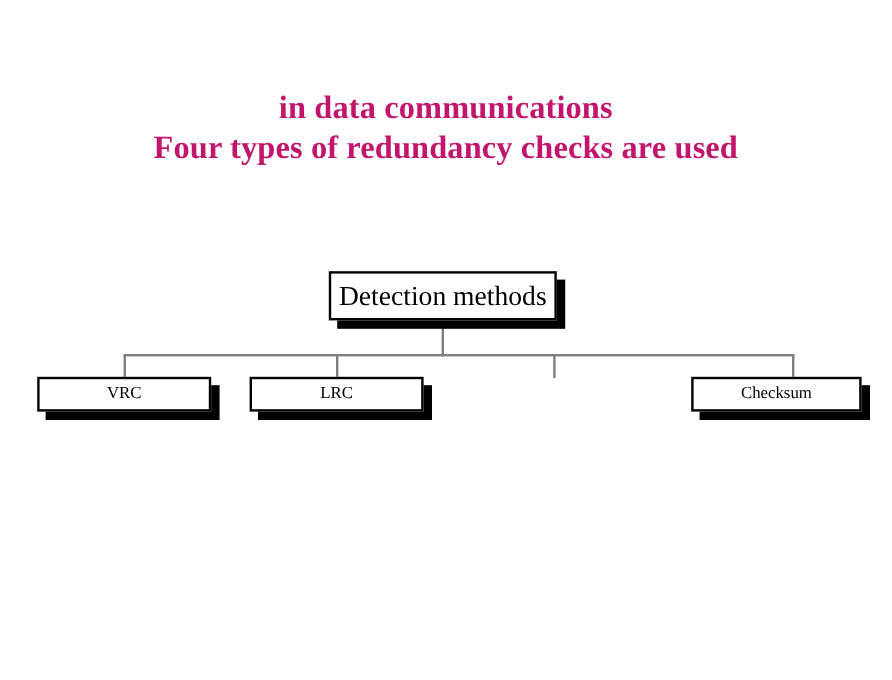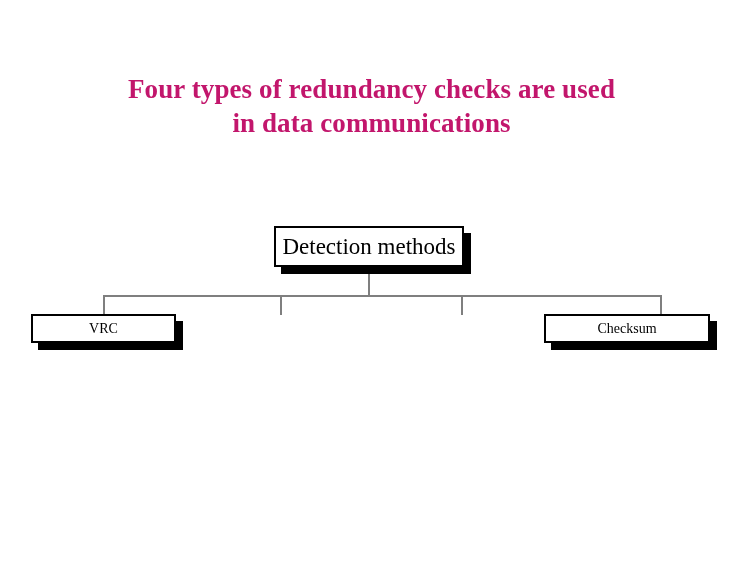--- a/index.html
+++ b/index.html
@@ -88,30 +88,30 @@
   #node-root { left: 274px; top: 226px; width: 190px; height: 41px; }
   #node-root .label { font-size: 23px; }
 
   
   .leaf { top: 314px; height: 29px; }
   .leaf .label { font-size: 14px; }
 
   #node-vrc      { left: 31px;  width: 145px; }
   #node-lrc      { left: 208px; width: 145px; }
   #node-crc      { left: 389px; width: 145px; }
-  #node-checksum { left: 544px; width: 142px; padding-left: 24px; }
+  #node-checksum { left: 576px; width: 142px; }
 </style>
 </head>
 <body>
 
 <div id="slide">
 
   <div class="title-block">
+    <span class="title-line">in data communications</span>
     <span class="title-line">Four types of redundancy checks are used</span>
-    <span class="title-line">in data communications</span>
   </div>
 
   <div class="diagram">
 
     <div class="conn v" style="left:368px; top:267px; height:30px;"></div>
 
     <div class="conn h" style="left:103px; top:295px; width:559px;"></div>
 
     <div class="conn v" style="left:103px; top:295px; height:20px;"></div>
     <div class="conn v" style="left:280px; top:295px; height:20px;"></div>
@@ -125,20 +125,26 @@
       </div>
     </div>
 
     <div class="node leaf" id="node-vrc">
       <div class="shadow"></div>
       <div class="box">
         <span class="label">VRC</span>
       </div>
     </div>
 
+    <div class="node leaf" id="node-lrc">
+      <div class="shadow"></div>
+      <div class="box">
+        <span class="label">LRC</span>
+      </div>
+    </div>
 
 
     <div class="node leaf" id="node-checksum">
       <div class="shadow"></div>
       <div class="box">
         <span class="label">Checksum</span>
       </div>
     </div>
 
   </div>

